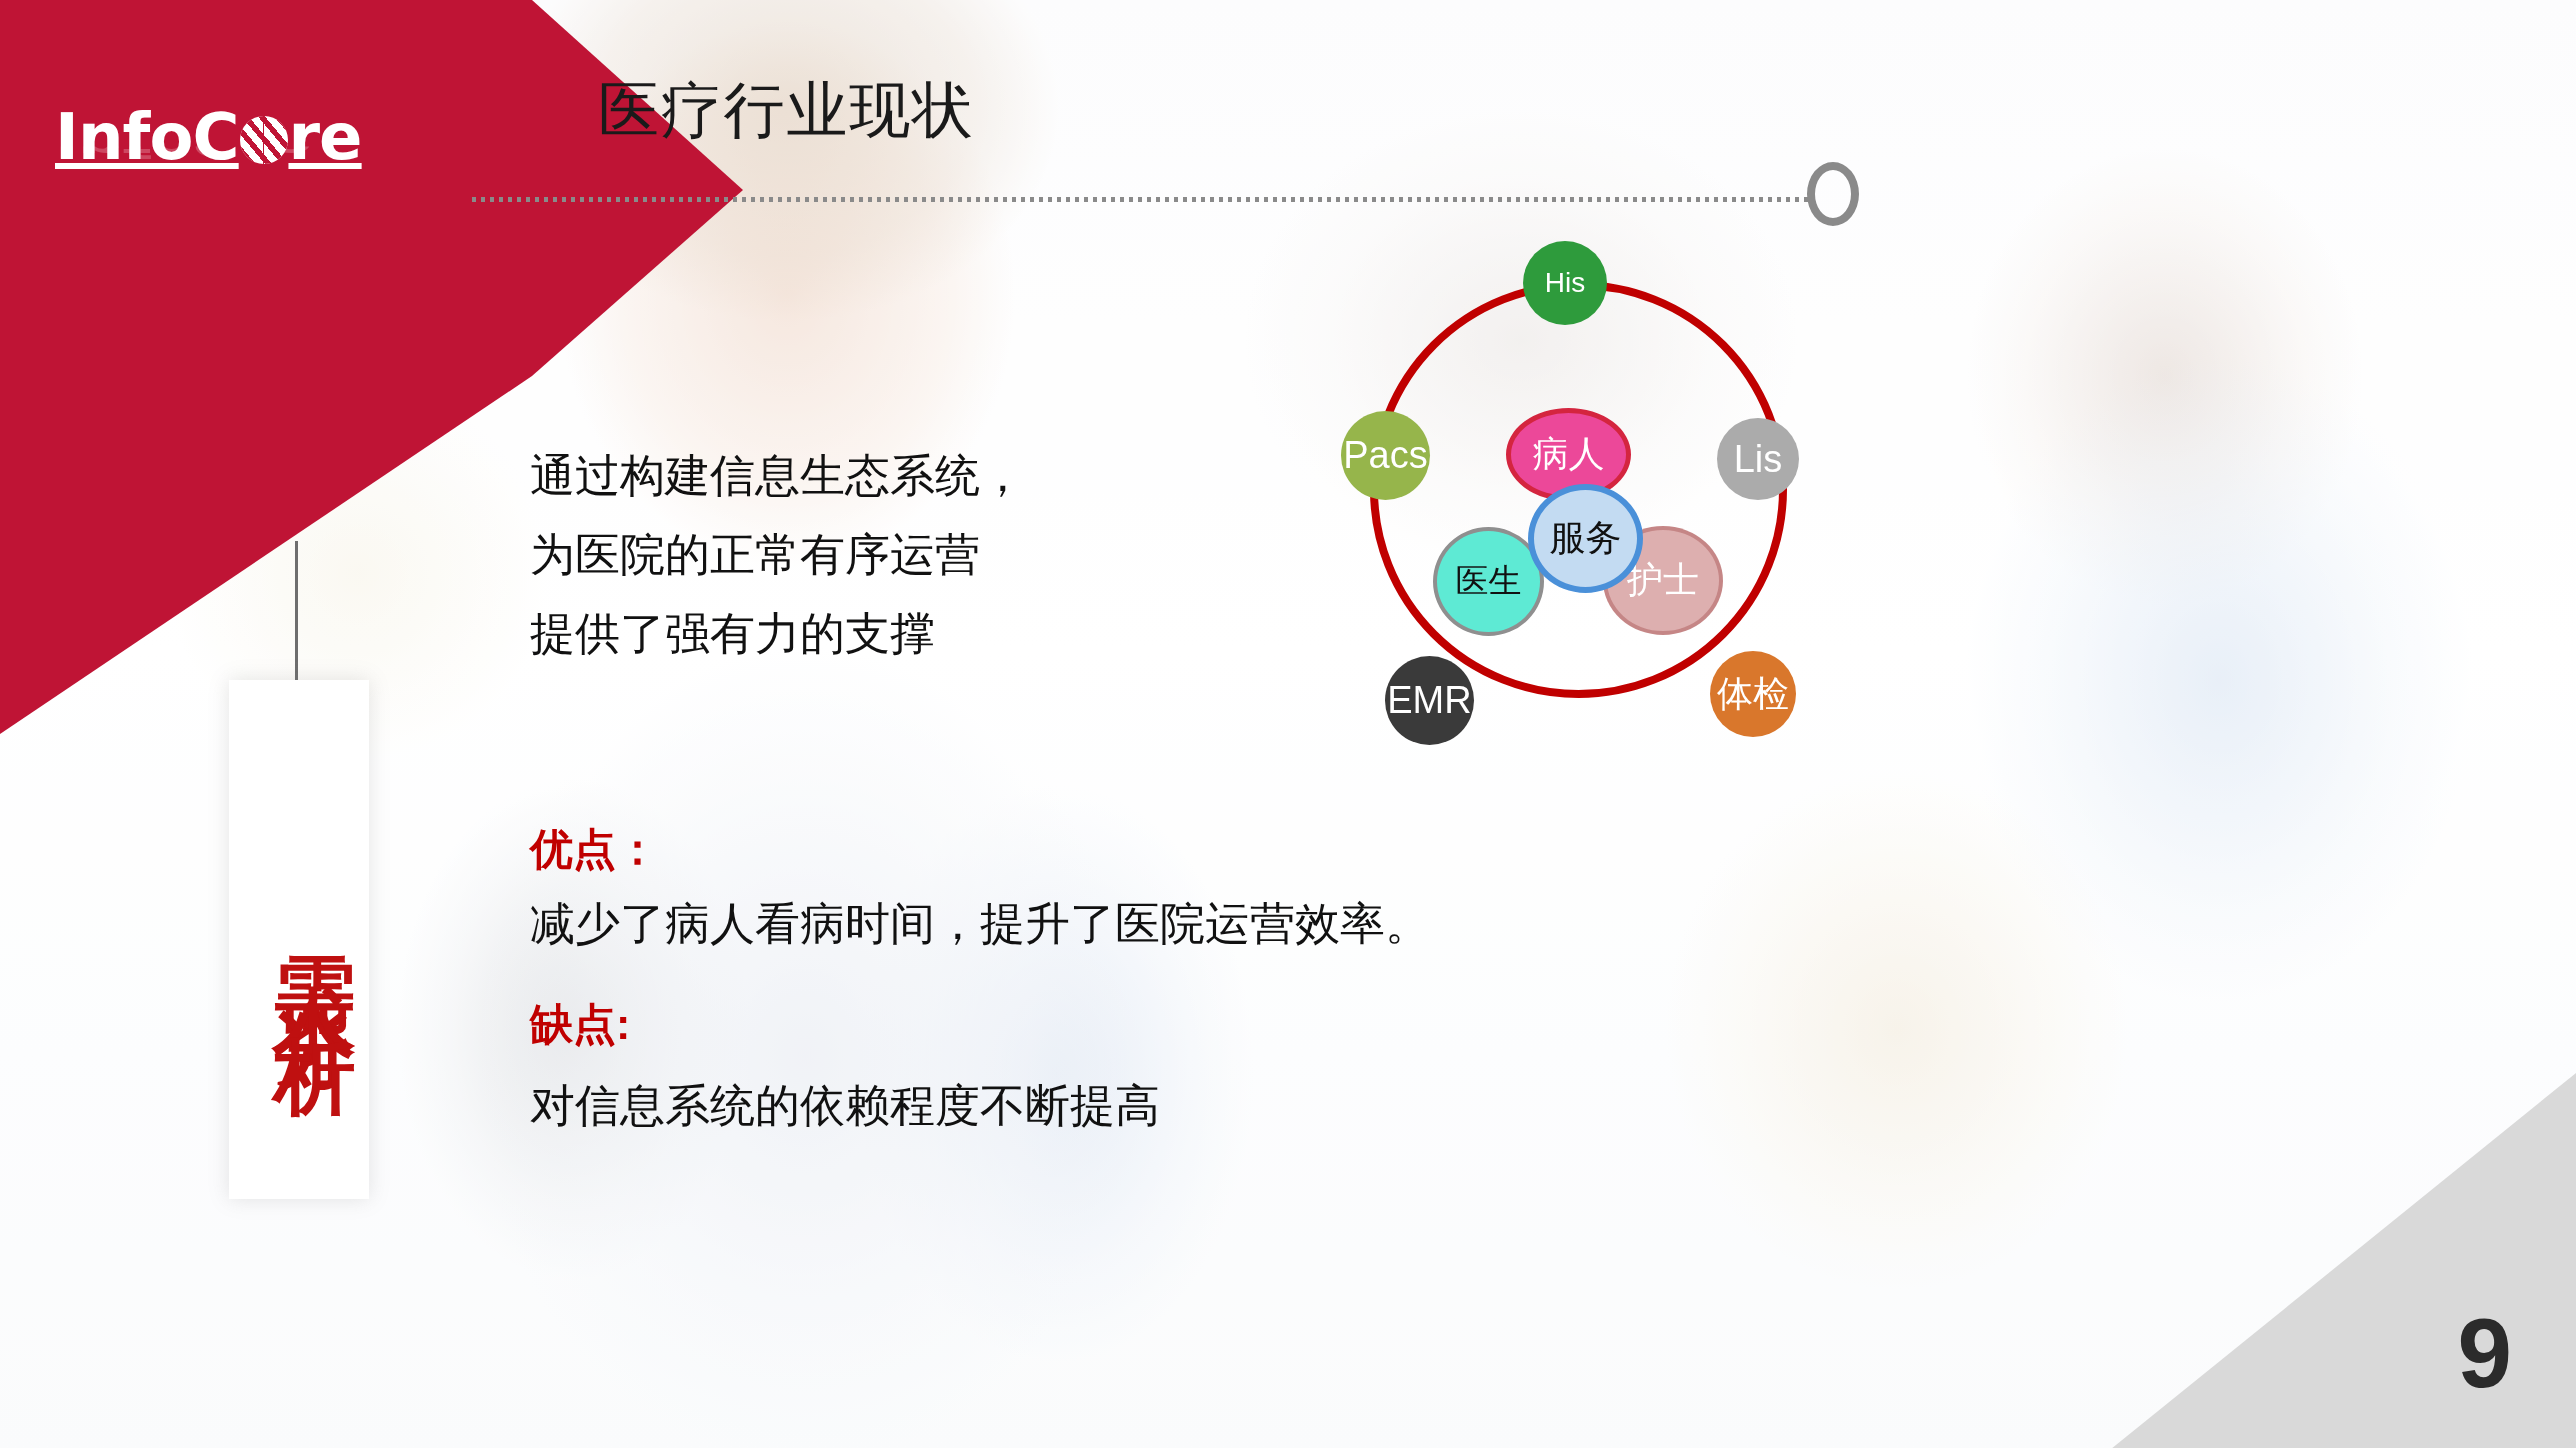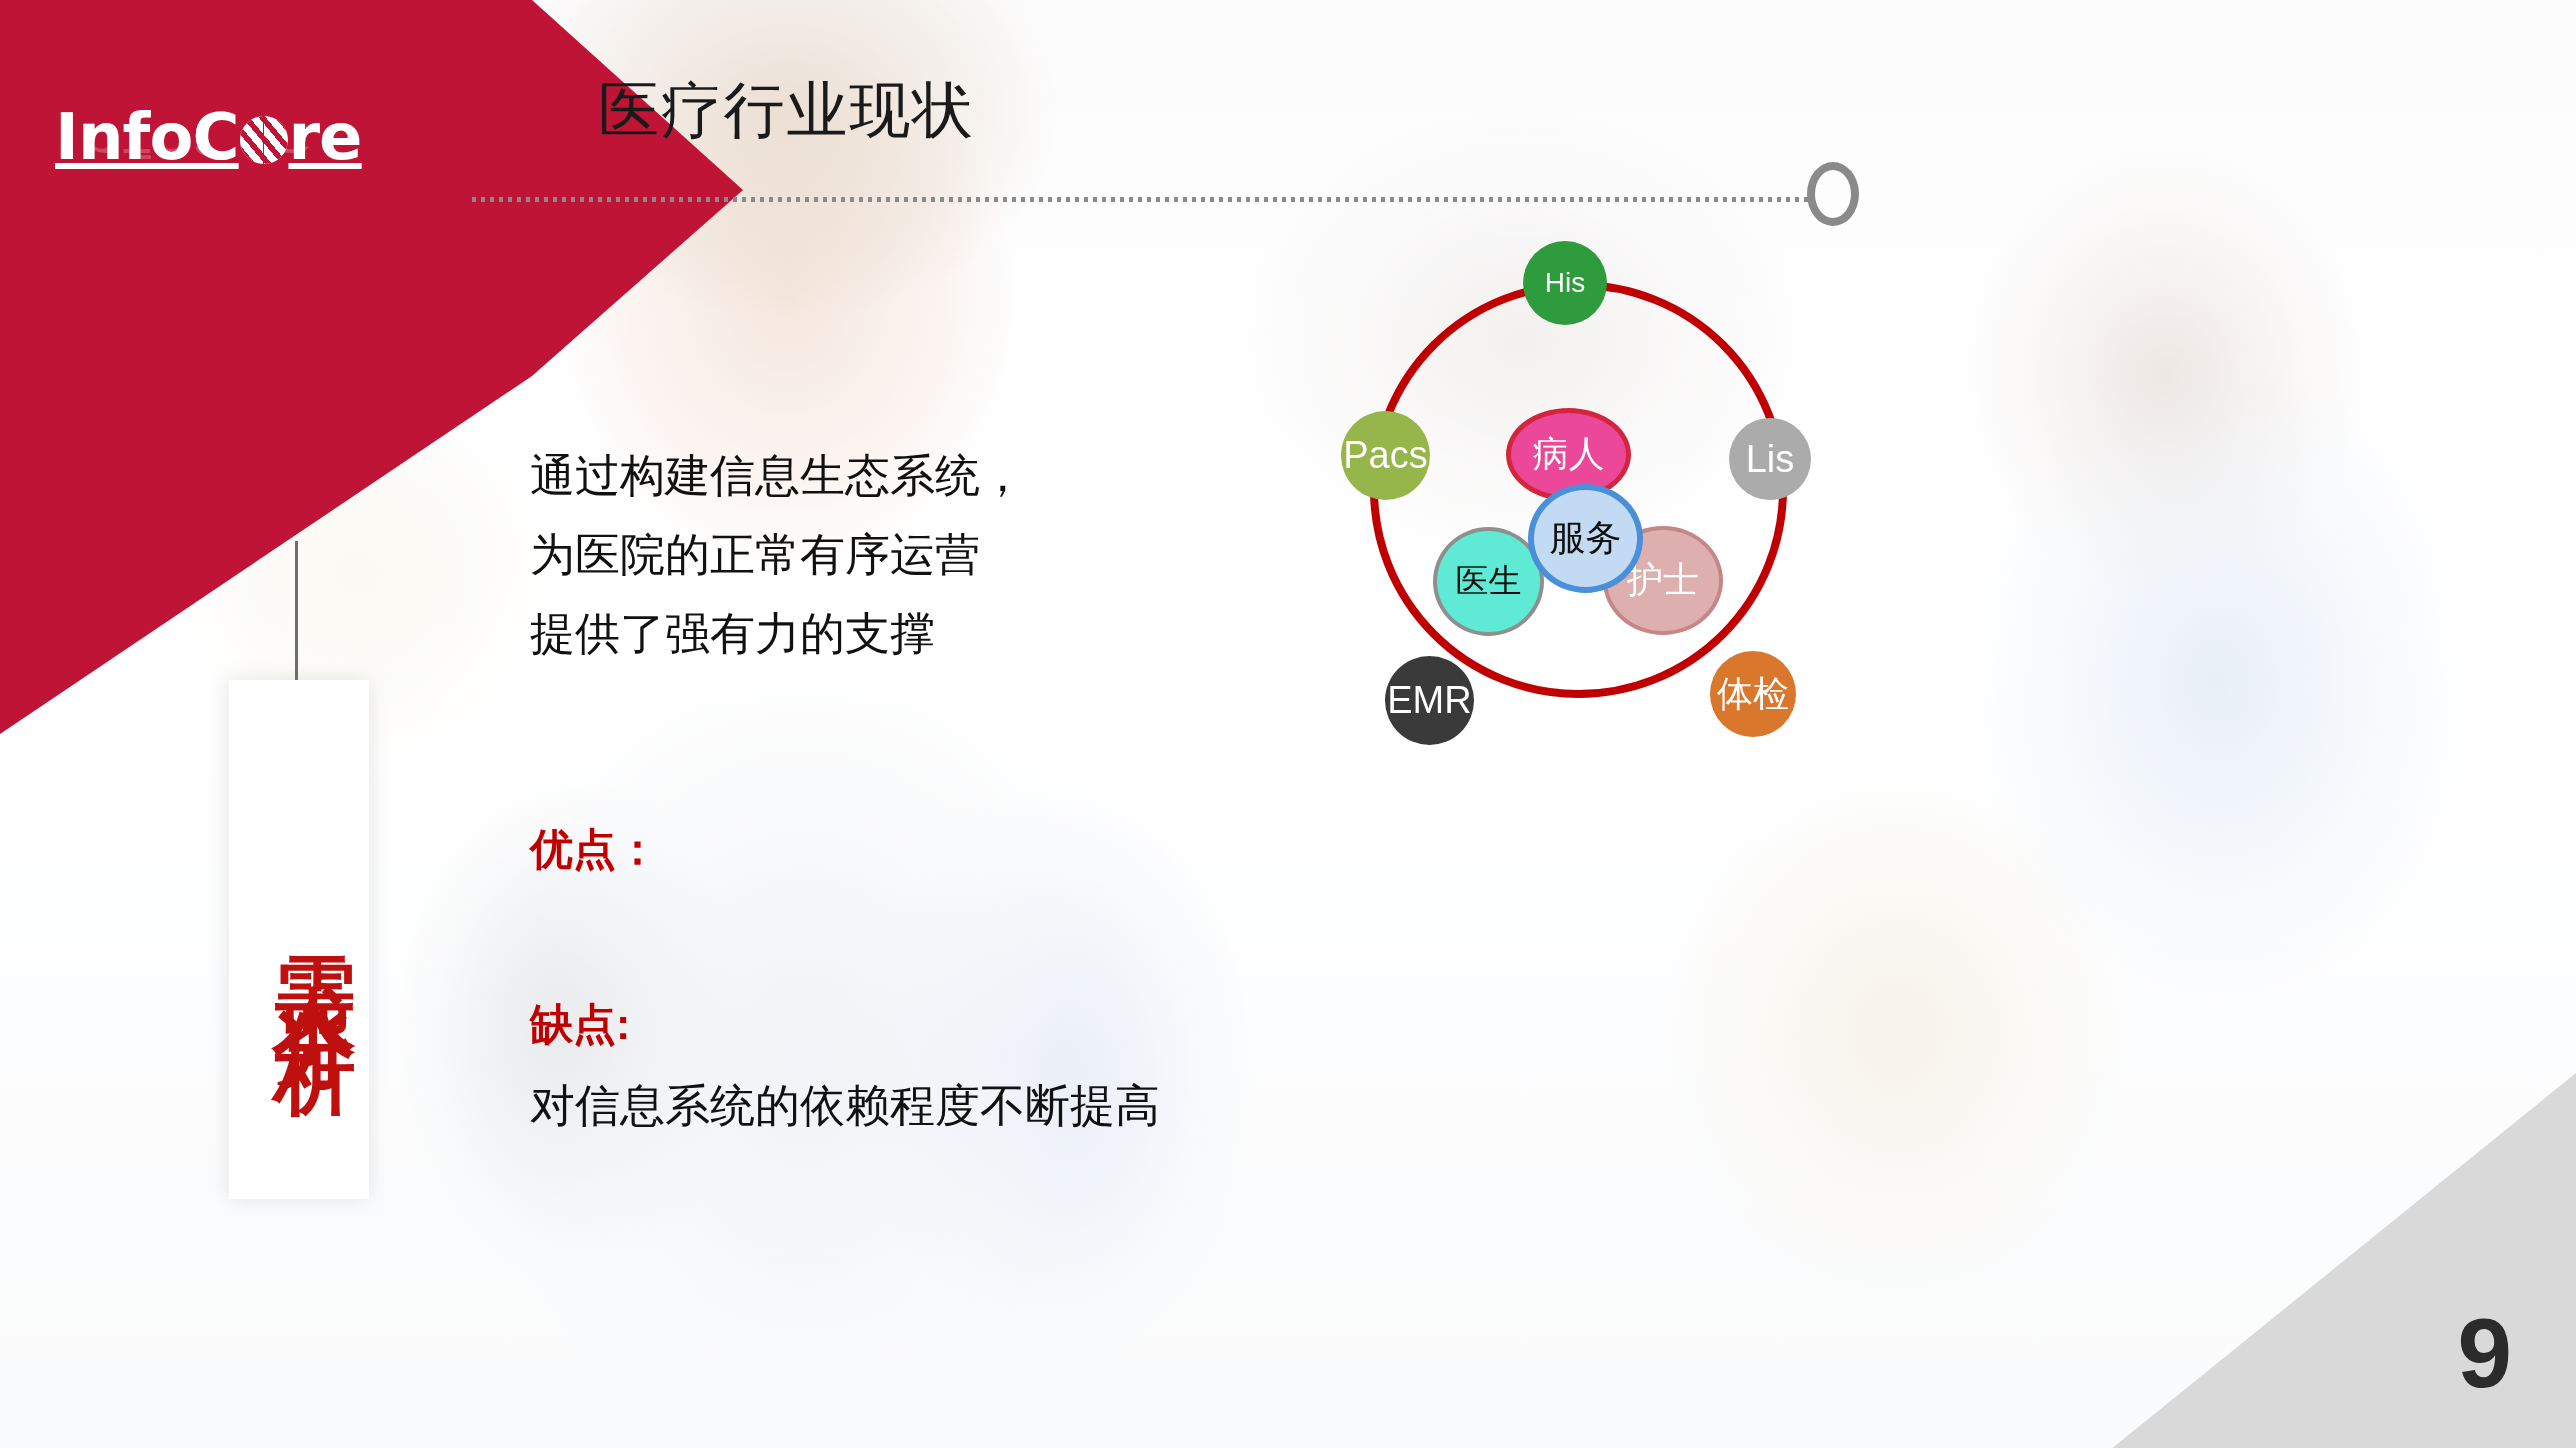--- a/index.html
+++ b/index.html
@@ -245,21 +245,21 @@
     display: flex;
     align-items: center;
     justify-content: center;
     white-space: nowrap;
     font-weight: normal;
   }
   .node-latin { font-family: "Liberation Sans", sans-serif; }
 
   .n-his   { left: 217px; top: -18px;  width: 84px;  height: 84px;  background:#2E9B3C; color:#ffffff; font-size: 28px; }
   .n-pacs  { left: 35px;  top: 152px;  width: 89px; height: 89px; background:#96B54B; color:#ffffff; font-size: 38px; }
-  .n-lis   { left: 423px; top: 159px;  width: 82px;  height: 82px;  background:#ABABAB; color:#ffffff; font-size: 38px; }
+  .n-lis   { left: 411px; top: 159px;  width: 82px;  height: 82px;  background:#ABABAB; color:#ffffff; font-size: 38px; }
   .n-emr   { left: 79px;  top: 397px;  width: 89px; height: 89px; background:#3A3A3A; color:#ffffff; font-size: 38px; }
   .n-tijian{ left: 404px; top: 392px;  width: 86px;  height: 86px;  background:#D9772C; color:#ffffff; font-size: 36px; }
 
   .n-patient{
     left: 200px; top: 149px; width: 125px; height: 93px;
     background:#ec4899; color:#ffffff; font-size: 36px;
     border: 5.4px solid #D4253F;
   }
   .n-doctor{
     left: 127px; top: 268px; width: 111px; height: 109px;
@@ -326,20 +326,21 @@
   <div class="vbanner"></div>
   <div class="vbanner-text">需求分析</div>
 
   <div class="intro">
     <div>通过构建信息生态系统，</div>
     <div>为医院的正常有序运营</div>
     <div>提供了强有力的支撑</div>
   </div>
 
   <div class="pros-label">优点：</div>
+  <div class="pros-body">减少了病人看病时间，提升了医院运营效率。</div>
 
   <div class="cons-label">缺点:</div>
   <div class="cons-body">
     <div> 对信息系统的依赖程度不断提高</div>
   </div>
 
   <div class="diagram">
     <div class="ring"></div>
 
     <div class="node node-latin n-his">His</div>

